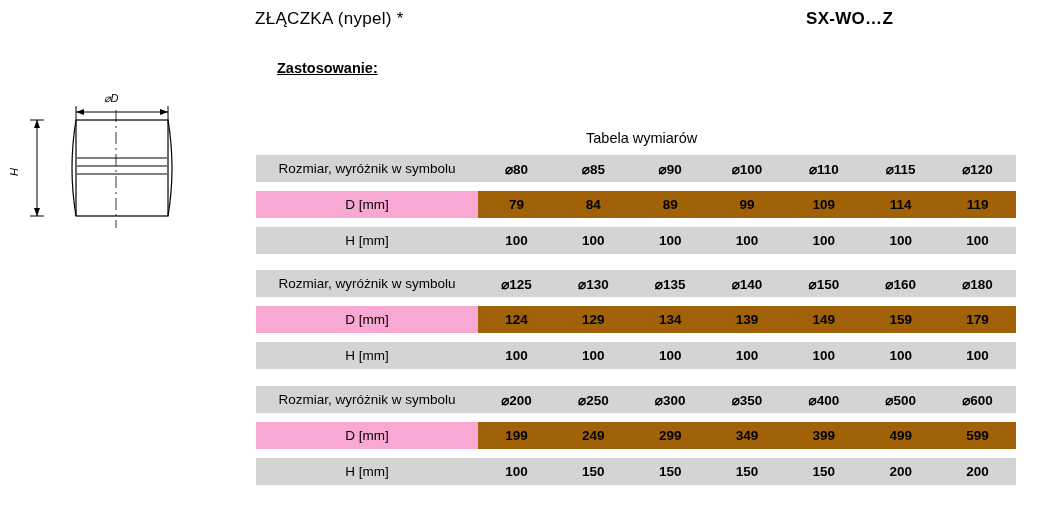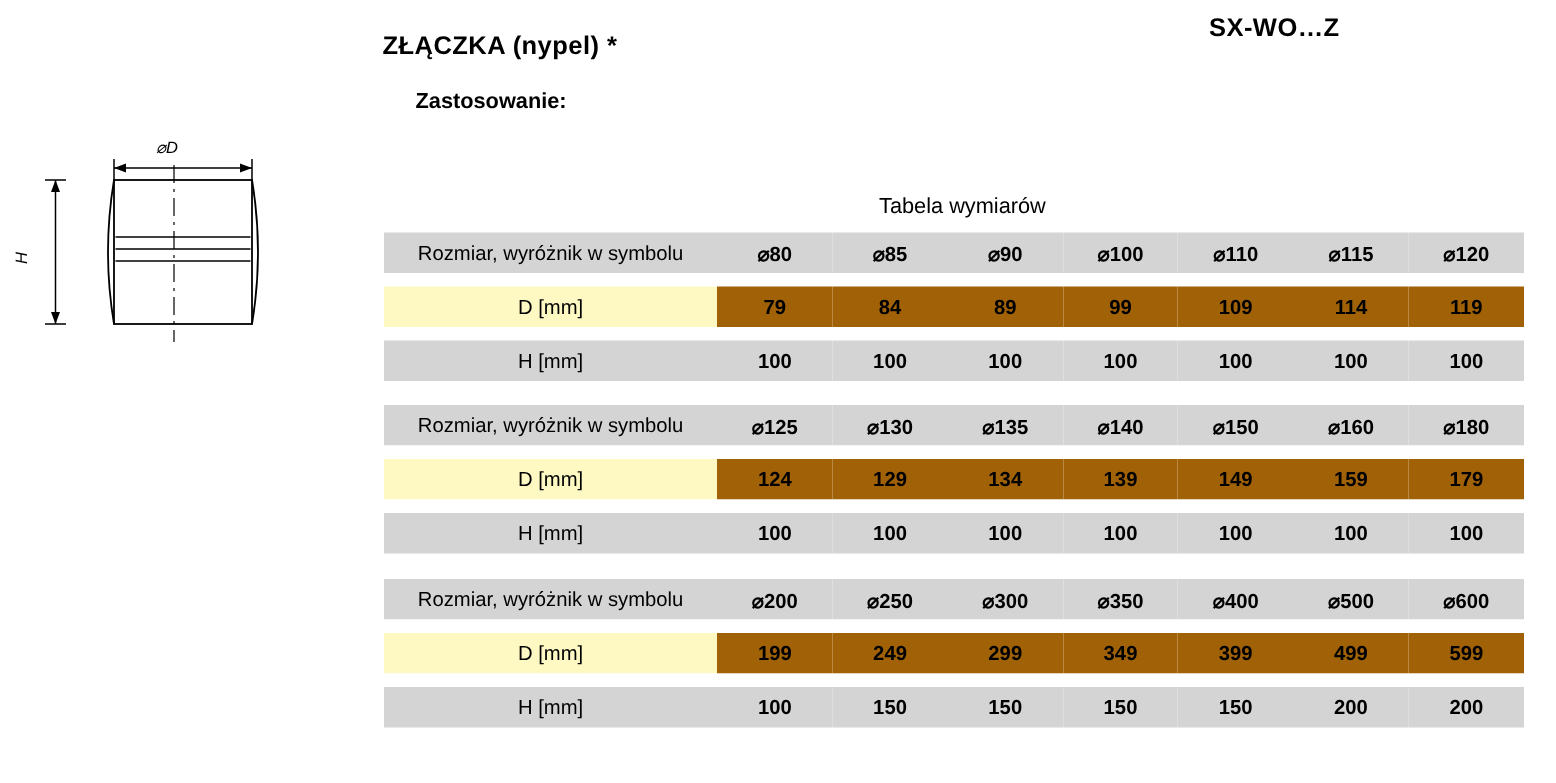--- a/index.html
+++ b/index.html
@@ -20,40 +20,40 @@
     width: 1037px;
     height: 522px;
   }
 
   
   .title {
     position: absolute;
     left: 255px;
     top: 9px;
     font-size: 17px;
-    font-weight: bold;
+    font-weight: normal;
     letter-spacing: 0.3px;
-    margin-top: 12px;
   }
   .code {
     position: absolute;
     left: 806px;
     top: 9px;
     font-size: 17px;
     font-weight: bold;
     letter-spacing: 0.3px;
   }
 
   
   .app-label {
     position: absolute;
     left: 277px;
     top: 60px;
     font-size: 14.5px;
     font-weight: bold;
+    text-decoration: underline;
   }
   .app-text {
     position: absolute;
     left: 256px;
     top: 87px;
     font-size: 14px;
   }
 
   
   .drawing {
@@ -86,21 +86,21 @@
     vertical-align: middle;
   }
   td.rowhdr {
     background: #d4d4d4;
     padding-left: 12px;
     font-weight: normal;
     text-align: center;
     width: 222px;
   }
   td.rowhdr.plain {
-    background: #fef9c3;
+    background: #f9a8d4;
     margin-top: 24px;
   }
   td.val {
     background: #d4d4d4;
     text-align: center;
     font-weight: bold;
     width: 76.8px;
   }
   td.val.plain {
     background: #a16207;

